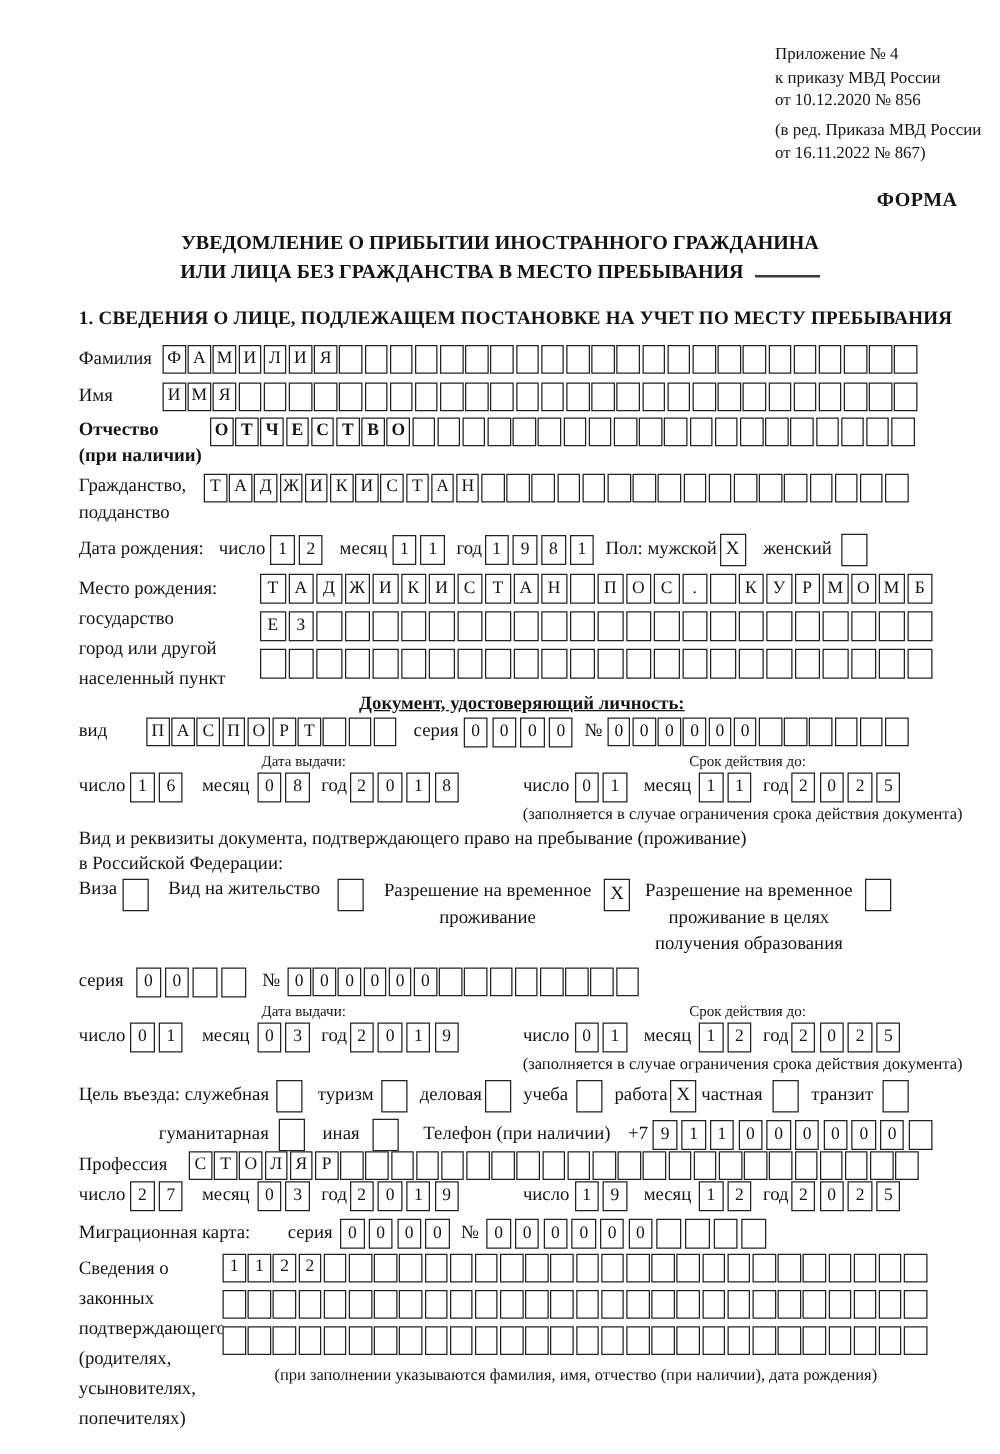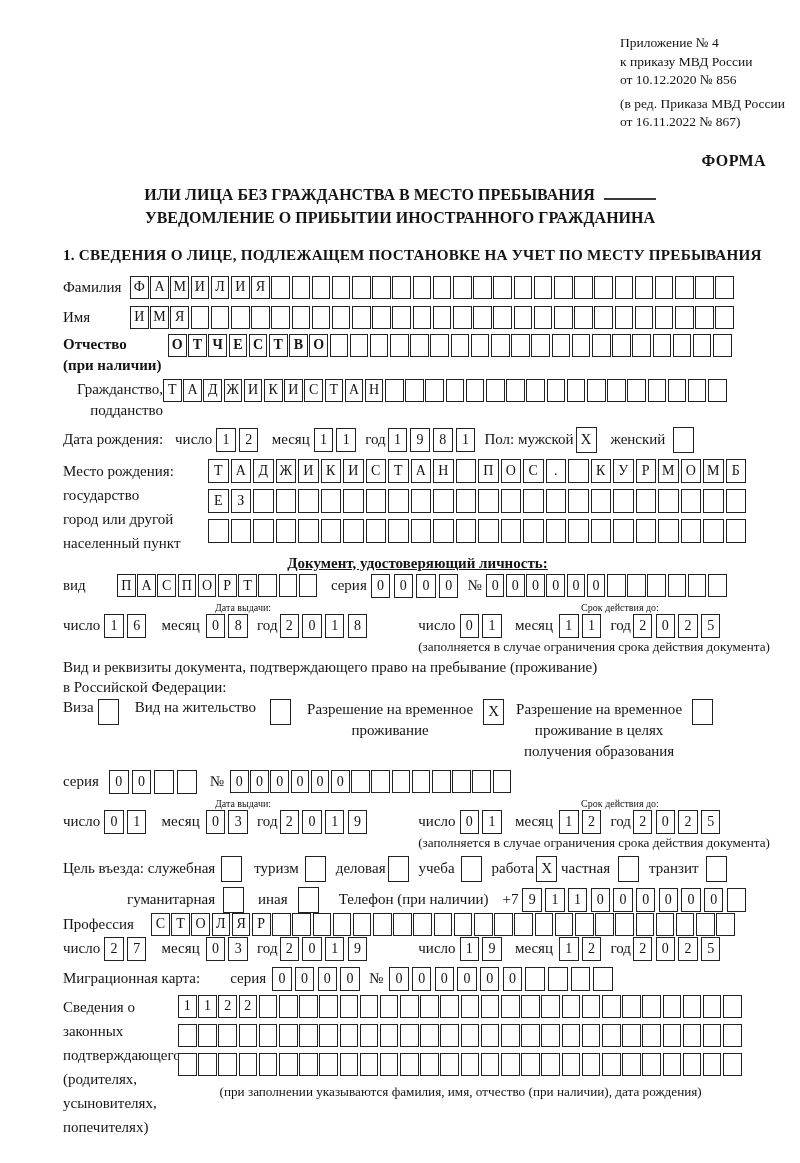--- a/index.html
+++ b/index.html
@@ -22,43 +22,43 @@
       width:16.6px;height:21px;border:1.6px solid #222;margin-right:1.6px;font-size:14px;background:#fff;}
   .bx.dt{width:17.5px;height:22px;margin-right:3.2px;}
   .bx.wd{width:18.5px;height:22px;margin-right:2px;}
   .cbx{flex:none;display:inline-flex;align-items:center;justify-content:center;box-sizing:content-box;
       width:19px;height:24px;border:1.7px solid #222;font-size:15px;background:#fff;}
   .stack{display:inline-flex;flex-direction:column;flex:none;}
   .stack-line{font-size:15px;line-height:21px;white-space:nowrap;}
   .center-head{text-align:center;font-weight:bold;font-size:15px;}
   .tline{font-size:15px;white-space:nowrap;}
   .note-right{font-size:13.2px;text-align:right;padding-right:2px;}
-  .cols2{display:flex;font-size:10px;gap:22px;}
+  .cols2{display:flex;font-size:12px;}
   .colc{text-align:center;flex:none;}
   .side{display:flex;align-items:flex-start;}
   .side-left{flex:none;}
   .side-lbl{font-size:15px;white-space:nowrap;}
   .side-right{flex:none;}
   .side-note{font-size:13.2px;text-align:center;margin-top:8px;}
 </style>
 </head>
 <body>
 
 <div class="page">
   <div class="top-note">
     <div>Приложение № 4</div>
     <div>к приказу МВД России</div>
     <div>от 10.12.2020 № 856</div>
     <div class="gap-line">(в ред. Приказа МВД России</div>
     <div>от 16.11.2022 № 867)</div>
   </div>
   <div class="form-marker">ФОРМА</div>
   <div class="title">
+    <div>УВЕДОМЛЕНИЕ О ПРИБЫТИИ ИНОСТРАННОГО ГРАЖДАНИНА</div>
     <div><span>ИЛИ ЛИЦА БЕЗ ГРАЖДАНСТВА В МЕСТО ПРЕБЫВАНИЯ</span><span class="blank-line"></span></div>
-    <div>УВЕДОМЛЕНИЕ О ПРИБЫТИИ ИНОСТРАННОГО ГРАЖДАНИНА</div>
   </div>
   <div class="sec-head">1. СВЕДЕНИЯ О ЛИЦЕ, ПОДЛЕЖАЩЕМ ПОСТАНОВКЕ НА УЧЕТ ПО МЕСТУ ПРЕБЫВАНИЯ</div>
   <div id="form-root">
       <div class="frow" style="margin-top: 12px;">
         <span class="lbl" style="width: 67px;">Фамилия</span>
         <span class="boxes">
           <span class="bx">Ф</span>
           <span class="bx">А</span>
           <span class="bx">М</span>
           <span class="bx">И</span>
@@ -155,21 +155,21 @@
           <span class="bx"></span>
           <span class="bx"></span>
           <span class="bx"></span>
           <span class="bx"></span>
           <span class="bx"></span>
           <span class="bx"></span>
           <span class="bx"></span>
         </span>
       </div>
       <div class="frow" style="align-items: flex-start; margin-top: 3px;">
-        <span class="stack" style="width: 100px; align-items: flex-end;">
+        <span class="stack" style="width: 100px;">
           <div class="stack-line">Гражданство,</div>
           <div class="stack-line">подданство</div>
         </span>
         <span class="boxes">
           <span class="bx">Т</span>
           <span class="bx">А</span>
           <span class="bx">Д</span>
           <span class="bx">Ж</span>
           <span class="bx">И</span>
           <span class="bx">К</span>

